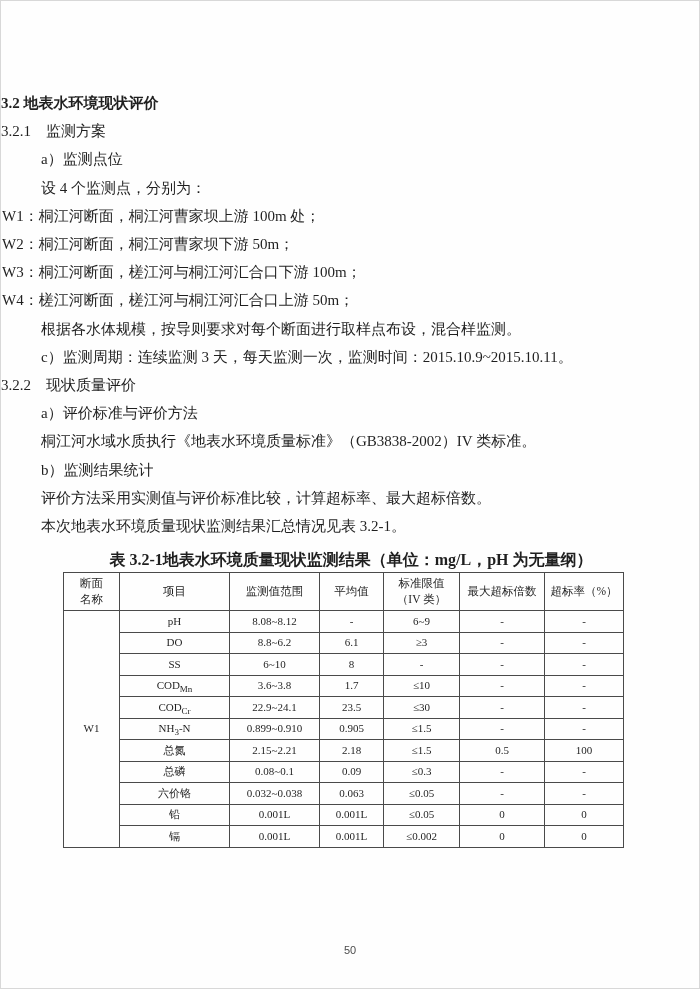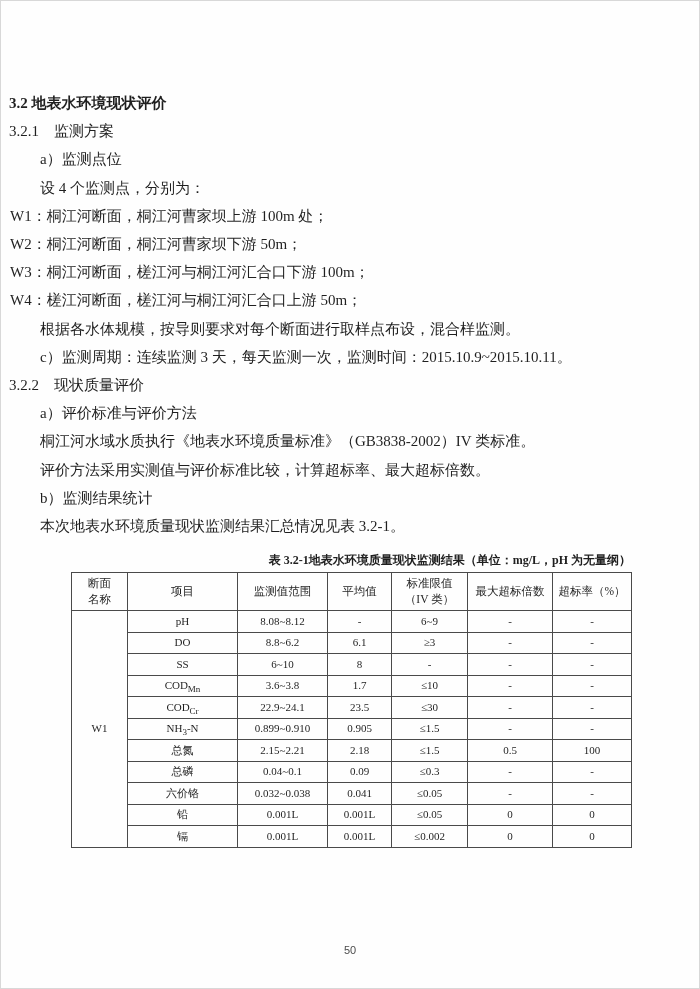--- a/index.html
+++ b/index.html
@@ -6,34 +6,34 @@
   .page{
     position:relative;
     width:700px;height:989px;
     background:#fefefe;
     border:1px solid #d8d8d8;
     box-sizing:border-box;
     font-family:"Liberation Serif","DejaVu Serif",serif;
     color:#1f1f1f;
     overflow:hidden;
   }
-  .content{position:absolute;top:88px;left:8px;right:0;}
+  .content{position:absolute;top:88px;left:0;right:0;}
   .content p{margin:0;line-height:28.2px;font-size:15px;}
   .ml{margin-left:84px;margin-right:60px;}
   .h1{font-weight:bold;}
   .h2{font-weight:normal;}
-  .ind{padding-left:31px;}
+  .ind{padding-left:40px;}
   .indw{padding-left:1px;}
   .wrap2{text-indent:31px;text-align:justify;margin-right:62px;}
   sub{font-size:9px;line-height:0;}
   .caption{
     margin:10px 0 0 62px;width:560px;box-sizing:border-box;
-    display:flex;justify-content:flex-end;align-items:baseline;
+    display:flex;justify-content:center;align-items:baseline;
     padding-left:16px;
-    font-weight:bold;font-size:12px;line-height:20px;
+    font-weight:bold;font-size:16px;line-height:20px;
   }
   table.results{
     margin:2px 0 0 62px;width:560px;
     border-collapse:collapse;table-layout:fixed;
   }
   table.results th,table.results td{
     border:1px solid #4a4a4a;
     text-align:center;vertical-align:middle;
     font-weight:normal;
     padding:0 2px;box-sizing:border-box;
@@ -61,22 +61,22 @@
     <p class="ml ind">设 4 个监测点，分别为：</p>
     <p class="ml indw">W1：桐江河断面，桐江河曹家坝上游 100m 处；</p>
     <p class="ml indw">W2：桐江河断面，桐江河曹家坝下游 50m；</p>
     <p class="ml indw">W3：桐江河断面，槎江河与桐江河汇合口下游 100m；</p>
     <p class="ml indw">W4：槎江河断面，槎江河与桐江河汇合口上游 50m；</p>
     <p class="ml ind">根据各水体规模，按导则要求对每个断面进行取样点布设，混合样监测。</p>
     <p class="ml ind">c）监测周期：连续监测 3 天，每天监测一次，监测时间：2015.10.9~2015.10.11。</p>
     <p class="ml h2">3.2.2　现状质量评价</p>
     <p class="ml ind">a）评价标准与评价方法</p>
     <p class="ml ind">桐江河水域水质执行《地表水环境质量标准》（GB3838-2002）IV 类标准。</p>
+    <p class="ml ind">b）监测结果统计</p>
     <p class="ml ind">评价方法采用实测值与评价标准比较，计算超标率、最大超标倍数。</p>
-    <p class="ml ind">b）监测结果统计</p>
     <p class="ml ind">本次地表水环境质量现状监测结果汇总情况见表 3.2-1。</p>
 
     <div class="caption">
       <span>表 3.2-1</span>
       <span>地表水环境质量现状监测结果</span>
       <span>（单位：mg/L，pH 为无量纲）</span>
     </div>
 
     <table class="results">
       <colgroup>
@@ -154,30 +154,30 @@
           <tr>
     <td><span>总氮</span><sub></sub><span></span></td>
     <td>2.15~2.21</td>
     <td>2.18</td>
     <td>≤1.5</td>
     <td>0.5</td>
     <td>100</td>
   </tr>
           <tr>
     <td><span>总磷</span><sub></sub><span></span></td>
-    <td>0.04~0.1</td>
+    <td>0.08~0.1</td>
     <td>0.09</td>
     <td>≤0.3</td>
     <td>-</td>
     <td>-</td>
   </tr>
           <tr>
     <td><span>六价铬</span><sub></sub><span></span></td>
     <td>0.032~0.038</td>
-    <td>0.041</td>
+    <td>0.063</td>
     <td>≤0.05</td>
     <td>-</td>
     <td>-</td>
   </tr>
           <tr>
     <td><span>铅</span><sub></sub><span></span></td>
     <td>0.001L</td>
     <td>0.001L</td>
     <td>≤0.05</td>
     <td>0</td>

